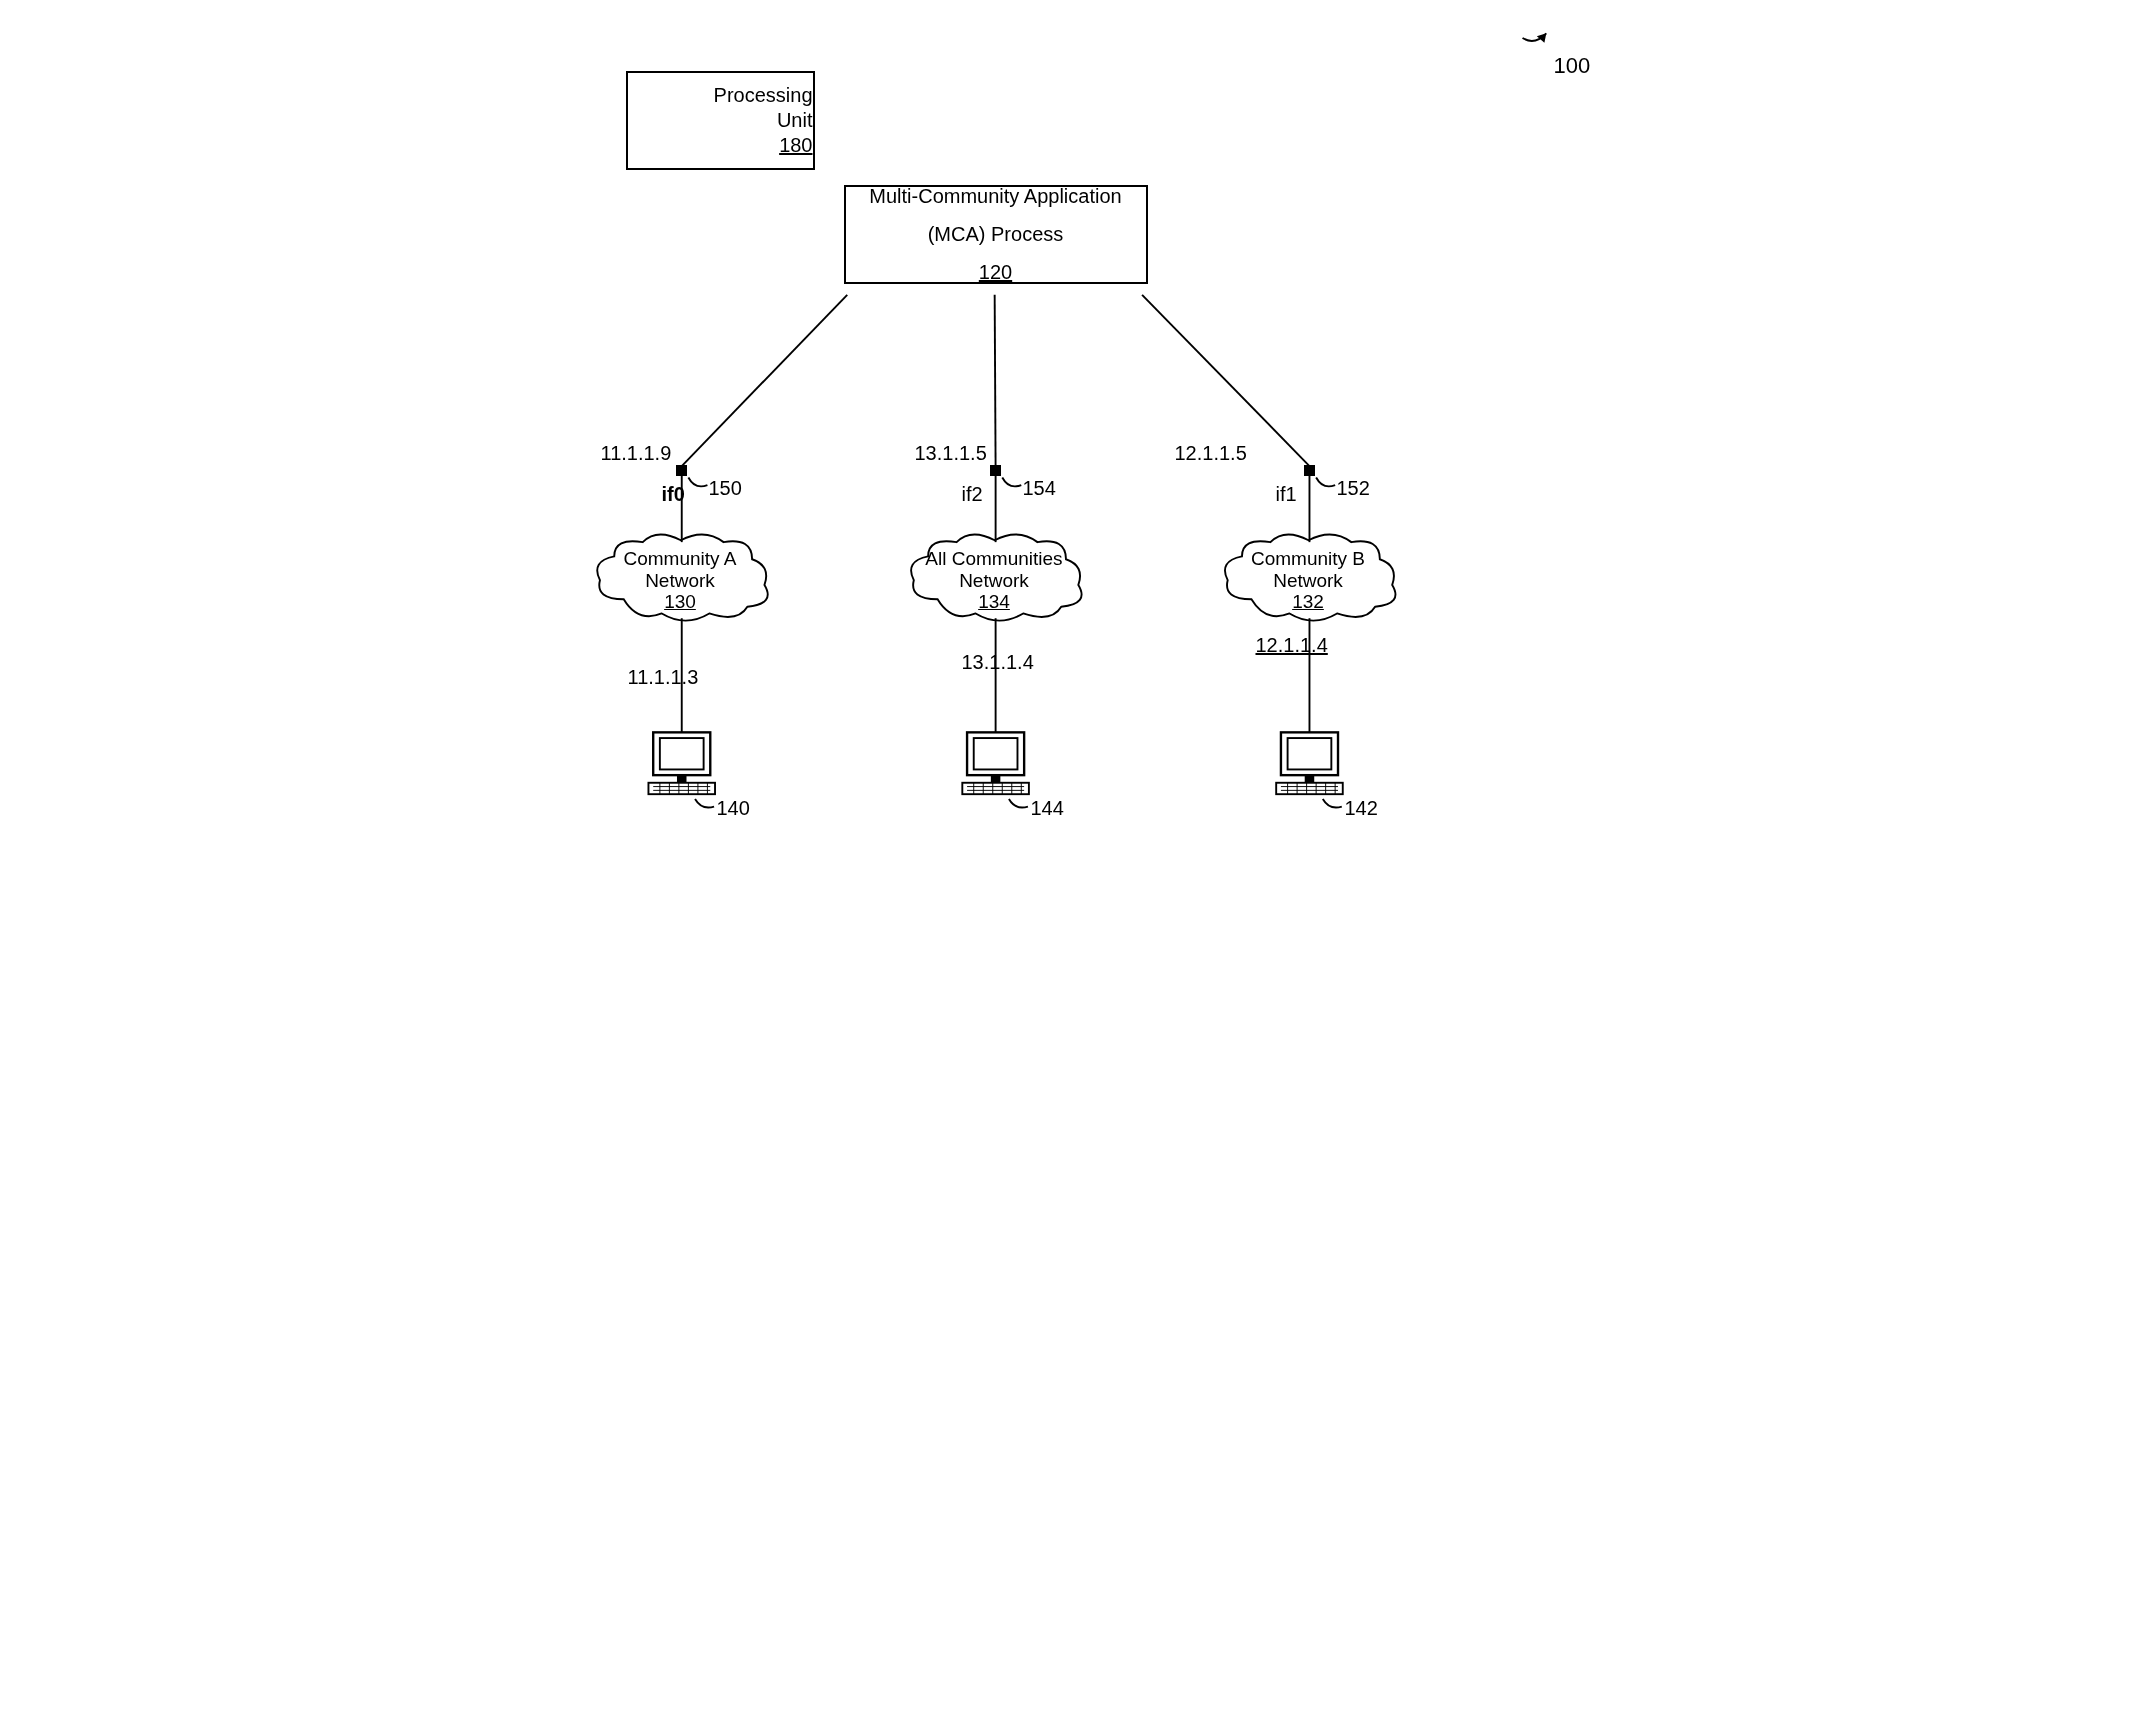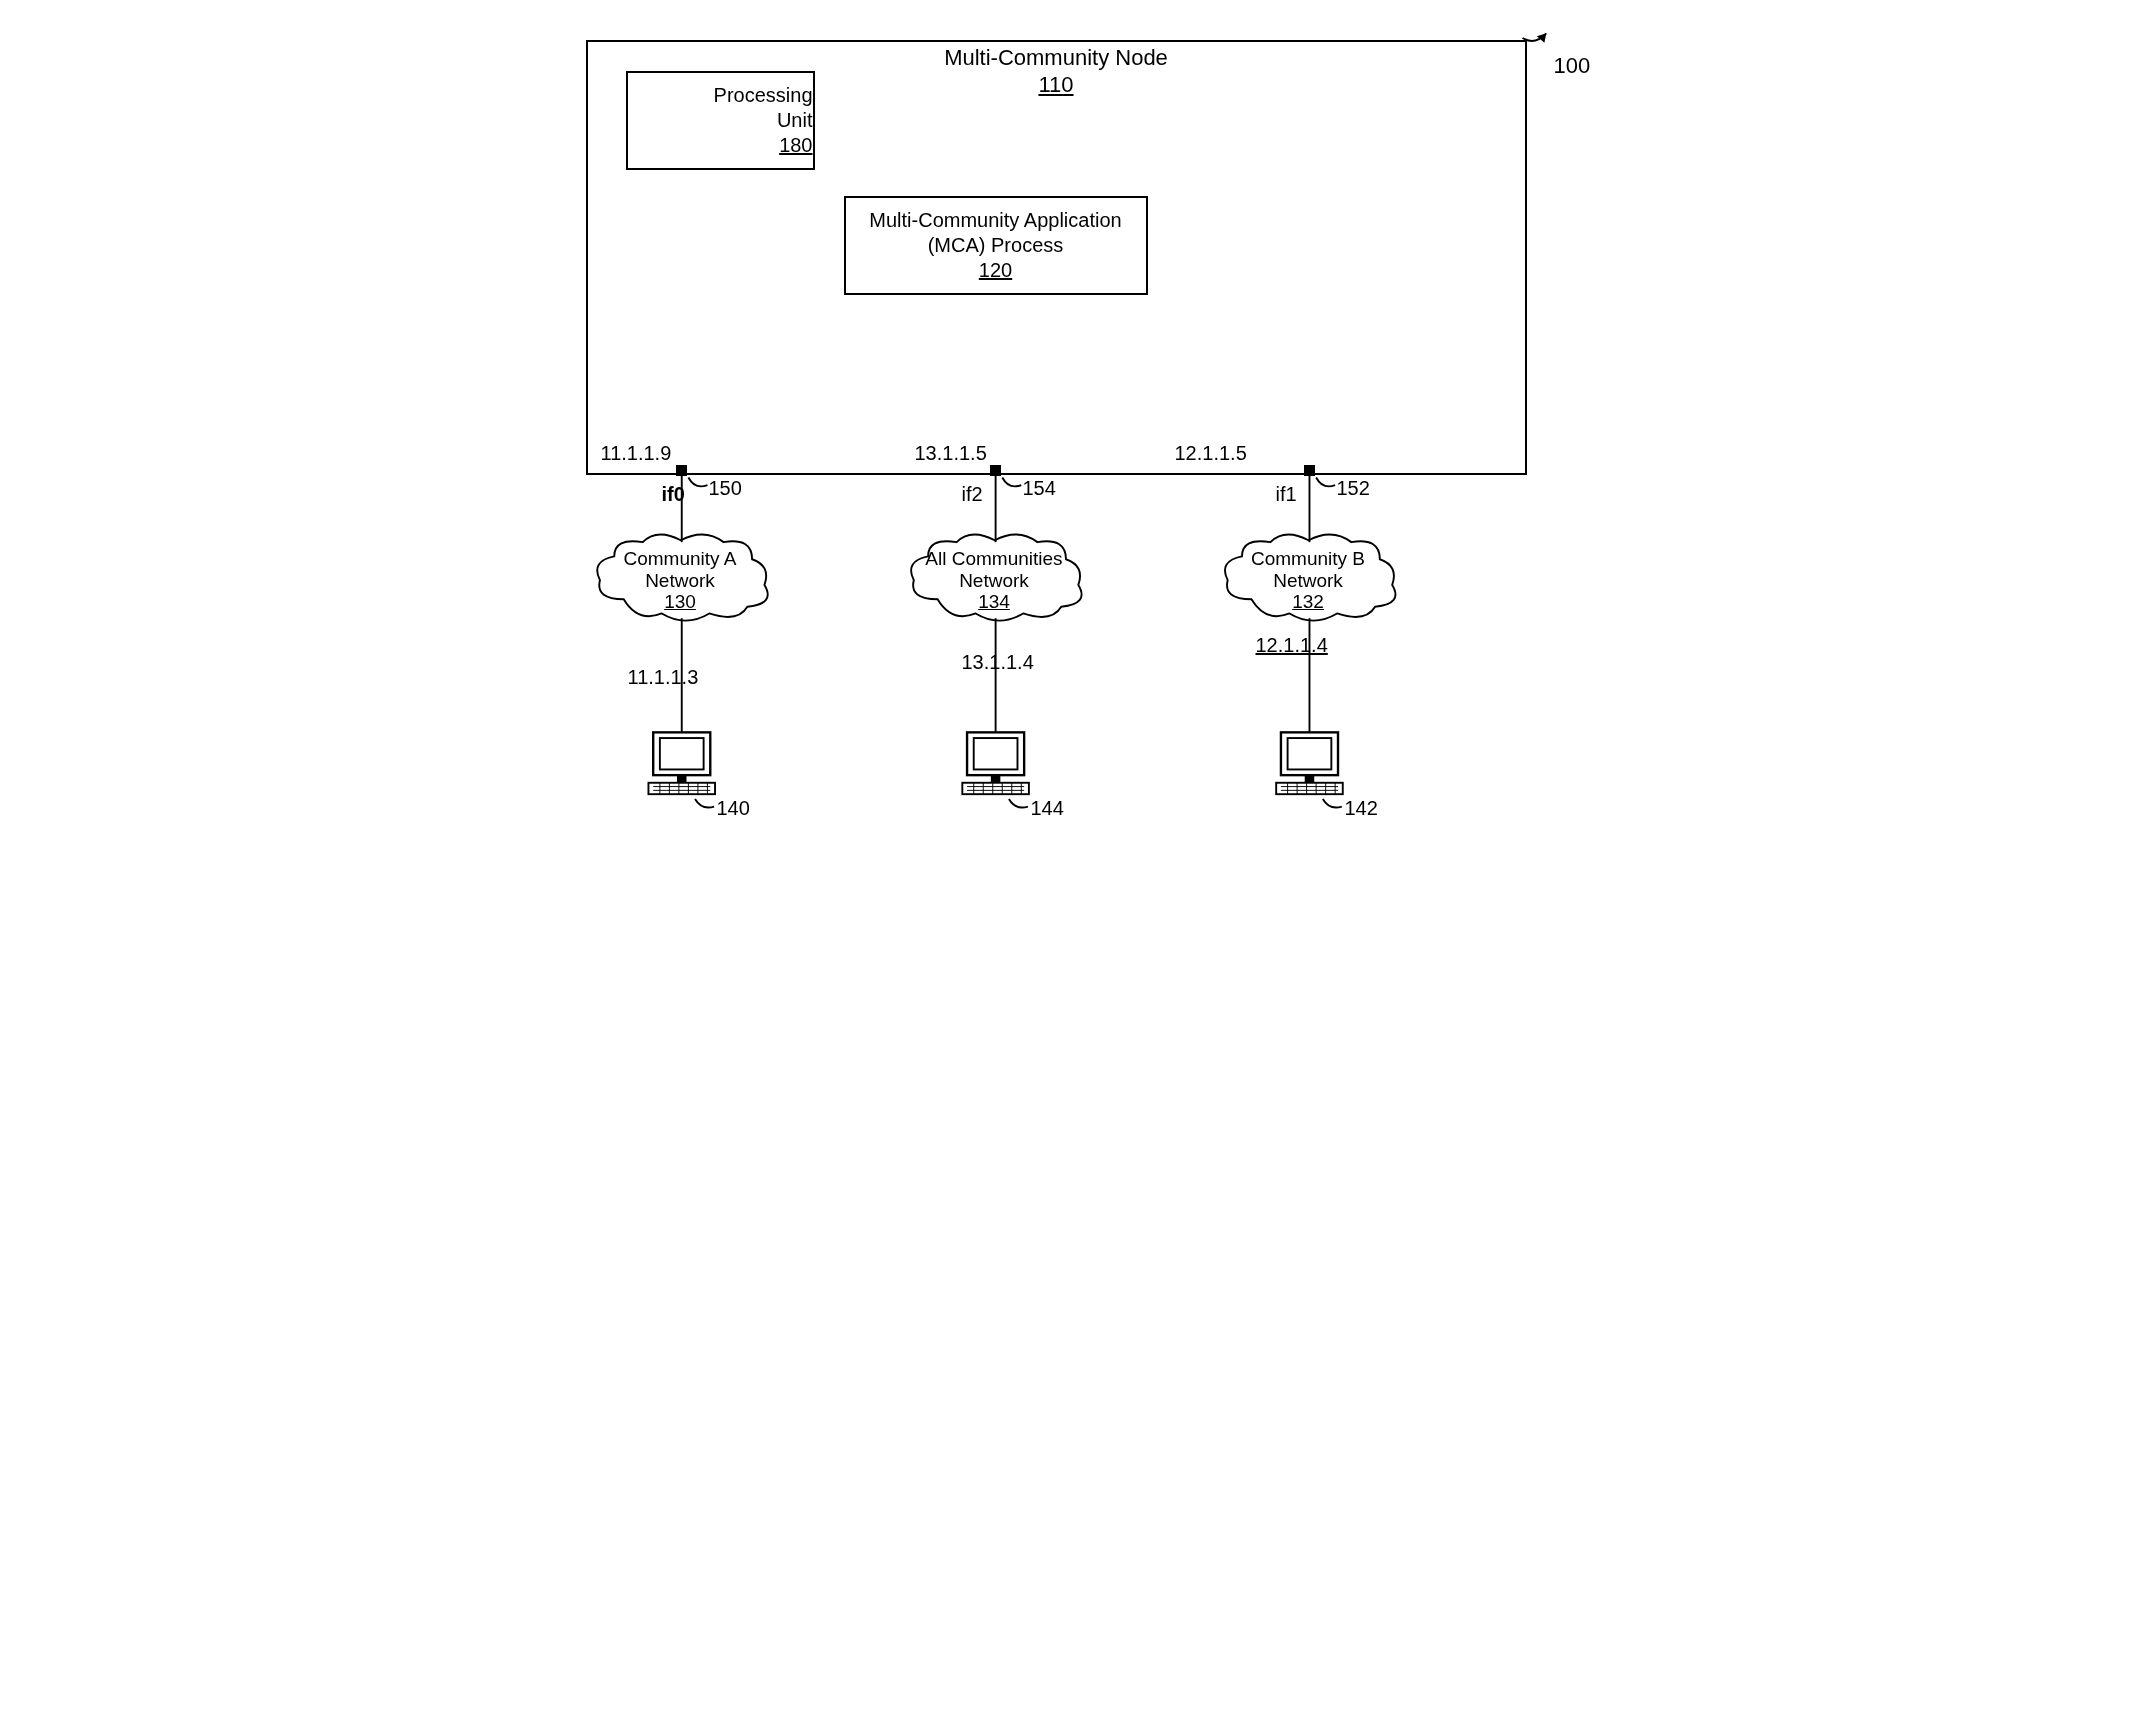--- a/index.html
+++ b/index.html
@@ -154,35 +154,29 @@
         <line x1="32" y1="53" x2="32" y2="65"></line>
           <line x1="42" y1="53" x2="42" y2="65"></line>
         <line x1="52" y1="53" x2="52" y2="65"></line>
           <line x1="62" y1="53" x2="62" y2="65"></line>
       </g>
     </g>
   </svg>
 
   <div class="label" style="left:1016px; top:21px; font-size:22px;margin-top:32px;">100</div>
 
-  <div class="box" style="left:48px; top:40px; width:937px; height:431px; align-items:flex-start; justify-content:flex-start;">
-    <div style="width:100%; text-align:center; margin-top:1.9px;">
-      <div style="font-size:22px;">Multi-Community Node</div>
-      <div class="underline" style="font-size:22px;">110</div>
-    </div>
-  </div>
 
   <div class="box" style="left:88px; top:71px; width:185px; height:95px;align-items:flex-end;">
     <div>Processing</div>
     <div>Unit</div>
     <div class="underline">180</div>
   </div>
 
 
-  <div class="box" style="left:306px; top:196px; width:300px; height:95px;">
+  <div class="box" style="left:306px; top:185px; width:300px; height:95px;gap:13px;">
     <div>Multi-Community Application</div>
     <div>(MCA) Process</div>
     <div class="underline">120</div>
   </div>
 
   <div class="port" style="left:138px; top:465px;"></div>
   <div class="port" style="left:452px; top:465px;"></div>
   <div class="port" style="left:766px; top:465px;"></div>
 
   <div class="label" style="left:63px; top:442px;">11.1.1.9</div>

